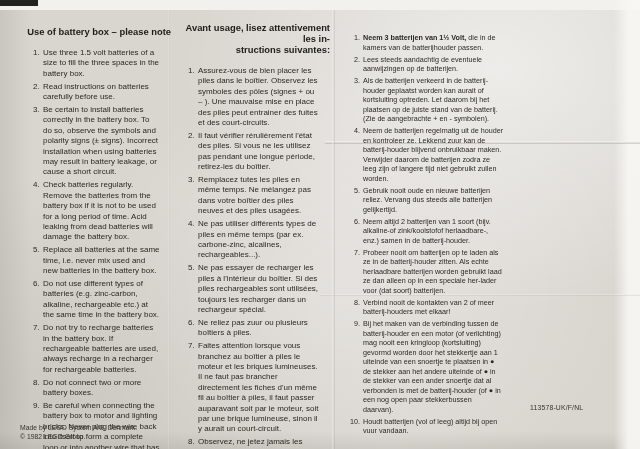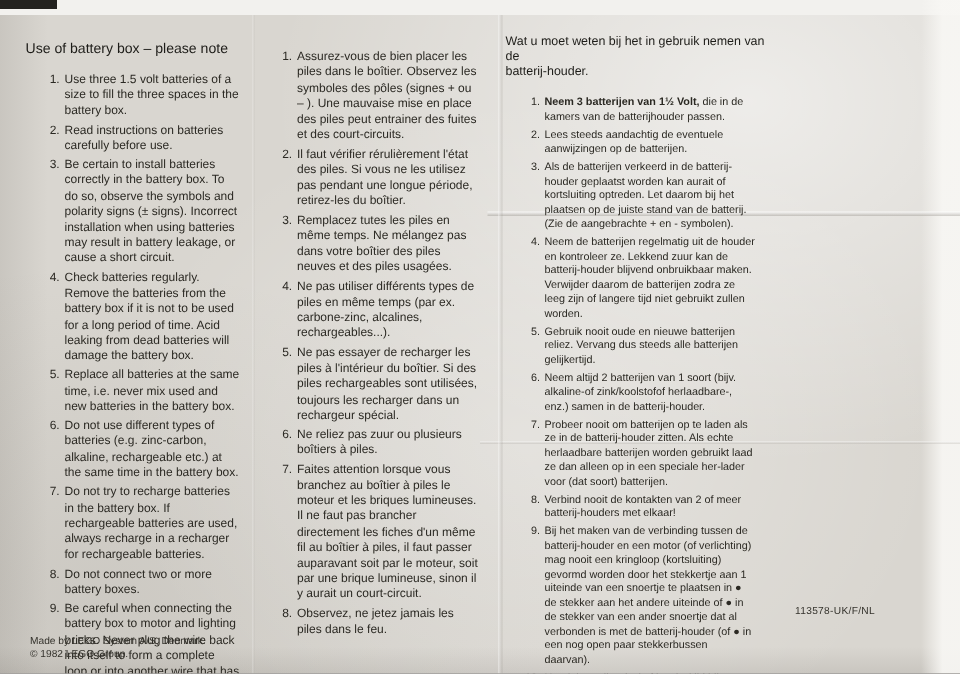--- a/index.html
+++ b/index.html
@@ -29,21 +29,21 @@
                background:linear-gradient(to bottom, rgba(255,255,255,0.5), rgba(110,104,95,0.18)); }
   .crease-v  { position:absolute; left:332px; top:10px; width:3px; height:439px;
                background:linear-gradient(to right, rgba(255,255,255,0.45), rgba(110,104,95,0.18)); }
   .crease-v2 { position:absolute; left:168px; top:10px; width:2px; height:439px;
                background:linear-gradient(to right, rgba(255,255,255,0.25), rgba(110,104,95,0.08)); }
   
   .col { position: absolute; }
   .col-en { left:17px;  top:26px; width:154px; font-size:8px;   line-height:10.4px; }
   .col-fr { left:172px; top:22px; width:158px; font-size:8px;   line-height:10.4px; }
   .col-nl { left:337px; top:22px; width:178px; font-size:7.2px; line-height:9.5px;  }
-  .heading { font-weight:normal; color:#1d1c18; margin:0 0 3px 0; }
+  .heading { font-weight:bold; color:#1d1c18; margin:0 0 3px 0;text-align:right; }
   .col-en .heading { font-size:9.4px; line-height:11px; }
   .col-fr .heading { font-size:9.4px; line-height:11px; margin-bottom:2px; }
   .col-nl .heading { font-size:8.3px; line-height:10px; margin-bottom:2px; }
   .heading .hline { display:block; }
   ol.instructions { list-style:decimal outside; margin:11px; padding:0 0 0 14px; }
   ol.instructions li { margin:0 0 2.5px 0; padding-left:1px; }
   .lead-bold { font-weight:bold; }
   
   .footer-left { position:absolute; left:20px; top:424px; font-size:6.8px; line-height:8.5px; color:#35332d; }
   .footer-left span { display:block; }
@@ -72,37 +72,37 @@
       <li>Replace all batteries at the same time, i.e. never mix used and new batteries in the battery box.</li>
       <li>Do not use different types of batteries (e.g. zinc-carbon, alkaline, rechargeable etc.) at the same time in the battery box.</li>
       <li>Do not try to recharge batteries in the battery box. If rechargeable batteries are used, always recharge in a recharger for rechargeable batteries.</li>
       <li>Do not connect two or more battery boxes.</li>
       <li>Be careful when connecting the battery box to motor and lighting bricks. Never plug the wire back into itself to form a complete loop or into another wire that has already been connected to the battery box. This will cause a short circuit.</li>
       <li>Do not throw used batteries in the fire.</li>
     </ol>
   </div>
 
   <div class="col col-fr">
+    <p class="heading">
+      <span class="hline">Avant usage, lisez attentivement les in-</span>
+      <span class="hline">structions suivantes:</span>
+    </p>
     <ol class="instructions">
       <li>Assurez-vous de bien placer les piles dans le boîtier. Observez les symboles des pôles (signes + ou – ). Une mauvaise mise en place des piles peut entrainer des fuites et des court-circuits.</li>
       <li>Il faut vérifier rérulièrement l'état des piles. Si vous ne les utilisez pas pendant une longue période, retirez-les du boîtier.</li>
       <li>Remplacez tutes les piles en même temps. Ne mélangez pas dans votre boîtier des piles neuves et des piles usagées.</li>
       <li>Ne pas utiliser différents types de piles en même temps (par ex. carbone-zinc, alcalines, rechargeables...).</li>
       <li>Ne pas essayer de recharger les piles à l'intérieur du boîtier. Si des piles rechargeables sont utilisées, toujours les recharger dans un rechargeur spécial.</li>
       <li>Ne reliez pas zuur ou plusieurs boîtiers à piles.</li>
       <li>Faites attention lorsque vous branchez au boîtier à piles le moteur et les briques lumineuses. Il ne faut pas brancher directement les fiches d'un même fil au boîtier à piles, il faut passer auparavant soit par le moteur, soit par une brique lumineuse, sinon il y aurait un court-circuit.</li>
       <li>Observez, ne jetez jamais les piles dans le feu.</li>
     </ol>
   </div>
 
   <div class="col col-nl">
-    <p class="heading">
-      <span class="hline">Wat u moet weten bij het in gebruik nemen van de</span>
-      <span class="hline">batterij-houder.</span>
-    </p>
     <ol class="instructions">
       <li>
         <span class="lead-bold">Neem 3 batterijen van 1½ Volt,</span><span> die in de kamers van de batterijhouder passen.</span>
       </li>
       <li>Lees steeds aandachtig de eventuele aanwijzingen op de batterijen.</li>
       <li>Als de batterijen verkeerd in de batterij-houder geplaatst worden kan aurait of kortsluiting optreden. Let daarom bij het plaatsen op de juiste stand van de batterij. (Zie de aangebrachte + en - symbolen).</li>
       <li>Neem de batterijen regelmatig uit de houder en kontroleer ze. Lekkend zuur kan de batterij-houder blijvend onbruikbaar maken. Verwijder daarom de batterijen zodra ze leeg zijn of langere tijd niet gebruikt zullen worden.</li>
       <li>Gebruik nooit oude en nieuwe batterijen reliez. Vervang dus steeds alle batterijen gelijkertijd.</li>
       <li>Neem altijd 2 batterijen van 1 soort (bijv. alkaline-of zink/koolstofof herlaadbare-, enz.) samen in de batterij-houder.</li>
       <li>Probeer nooit om batterijen op te laden als ze in de batterij-houder zitten. Als echte herlaadbare batterijen worden gebruikt laad ze dan alleen op in een speciale her-lader voor (dat soort) batterijen.</li>

